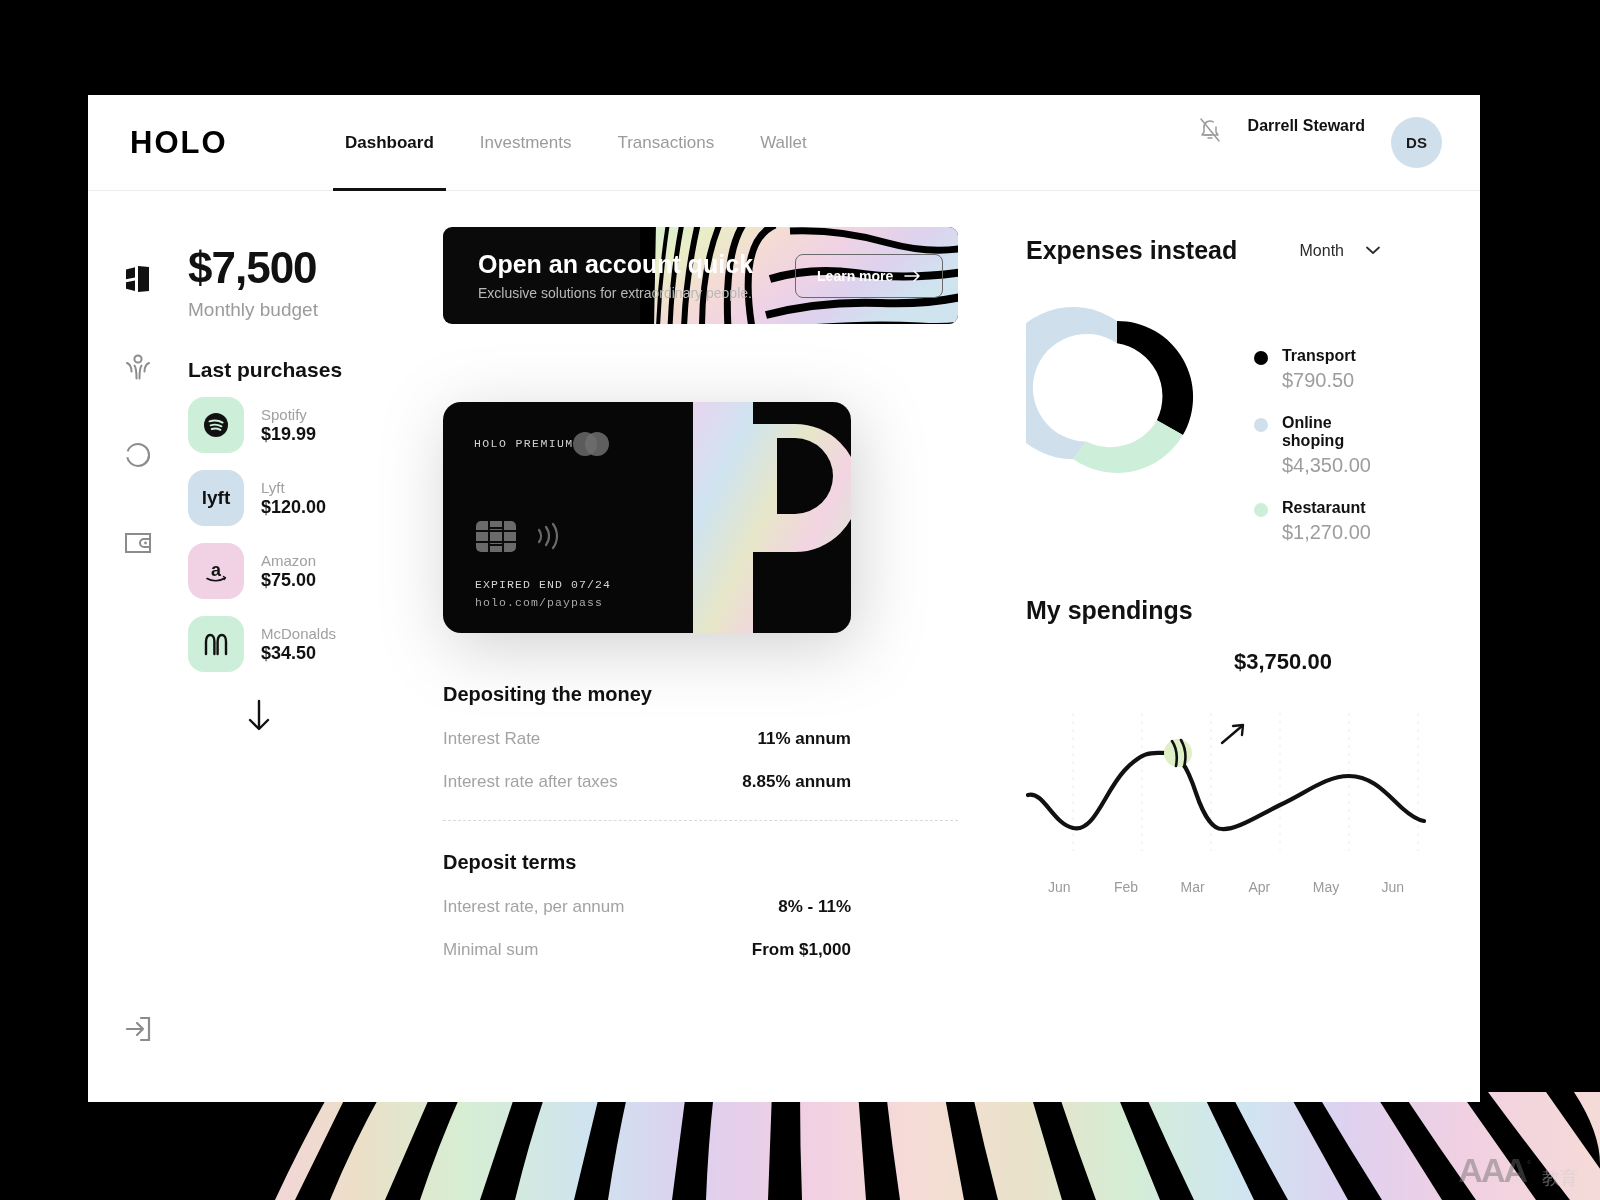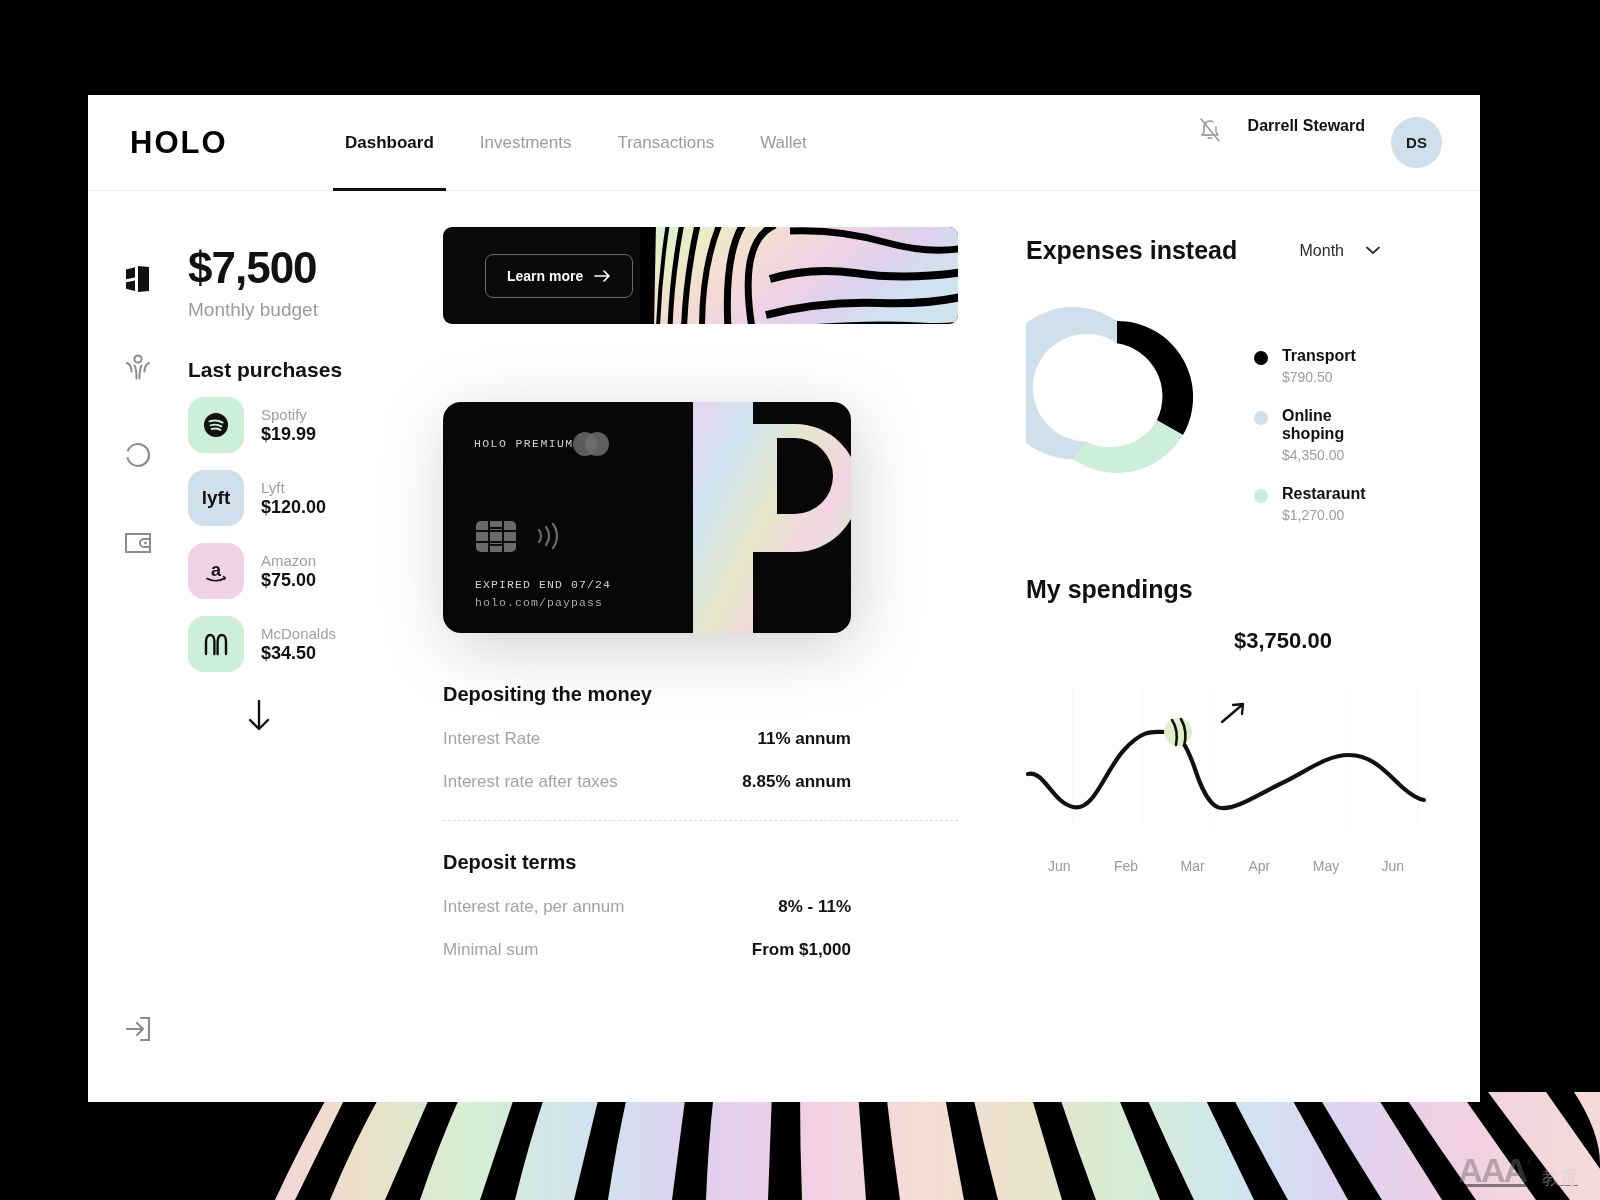--- a/index.html
+++ b/index.html
@@ -149,36 +149,36 @@
   .sect-title{ font-size:25px; font-weight:bold; color:#111;}
   .dropdown{
     margin-left:auto; margin-right:8px; display:flex; align-items:center; gap:22px;
     font-size:16px; color:#2a2a2a; cursor:pointer;
   }
   .donut-area{ display:flex; margin-top:34px; }
   .legend{ margin-left:46px; padding-top:48px; display:flex; flex-direction:column; gap:22px;}
   .legend-item{ display:flex; gap:14px; }
   .legend-dot{ width:14px; height:14px; border-radius:50%; flex:none; margin-top:4px;}
   .legend-label{ font-size:16px; font-weight:bold; color:#111;}
-  .legend-value{ font-size:14px; color:#9d9d9d; margin-top:4px;}
+  .legend-value{ font-size:20px; color:#9d9d9d; margin-top:4px;}
 
   .spend-title{ font-size:25px; font-weight:bold; color:#111; margin-top:52px;}
   .spend-chart{ position:relative; margin-top:18px; width:400px; height:230px;}
   .spend-amount{
     position:absolute; left:208px; top:6px; font-size:22px; font-weight:bold; color:#111;
   }
   .months{
     display:flex; width:400px; margin-top:2px;
   }
   .month-lbl{ flex:1; text-align:center; font-size:14px; color:#9a9a9a;}
 
   
   .watermark{
     position:absolute; right:22px; bottom:10px;
-    display:flex; align-items:flex-end; gap:6px; opacity:.45;text-decoration:underline;
+    display:flex; align-items:flex-end; gap:6px; opacity:.45;
   }
   .wm-aaa{ font-size:34px; font-weight:bold; color:#6b6b6b; letter-spacing:-2px;}
   .wm-sup{ font-size:10px; color:#6b6b6b; position:relative; top:-20px; left:-5px;}
   .wm-cn{ font-size:18px; color:#c9c9c9; }
 </style>
 </head>
 <body>
 
 <div class="holo-bottom">
   <div class="grad"></div>
@@ -337,20 +337,24 @@
       </div>
 
       <svg class="more-arrow" width="30" height="34" viewBox="0 0 30 34" fill="none">
         <path d="M15 3v27M6 22l9 9 9-9" stroke="#111" stroke-width="2.4" stroke-linecap="round" stroke-linejoin="round"></path>
       </svg>
     </div>
 
     <div class="col-mid">
 
       <div class="banner">
+        <div class="banner-text">
+          <div class="banner-title">Open an account quick</div>
+          <div class="banner-sub">Exclusive solutions for extraordinary people.</div>
+        </div>
         <button class="banner-btn">
           <span>Learn more</span>
           <svg width="17" height="12" viewBox="0 0 17 12" fill="none">
             <path d="M1 6h14M10 1l5 5-5 5" stroke="#fff" stroke-width="1.6" stroke-linecap="round" stroke-linejoin="round"></path>
           </svg>
         </button>
 
         <svg class="banner-art" viewBox="0 0 318 97">
           <defs>
             <linearGradient id="bgrad" x1="0" y1="0" x2="1" y2="0.4">

